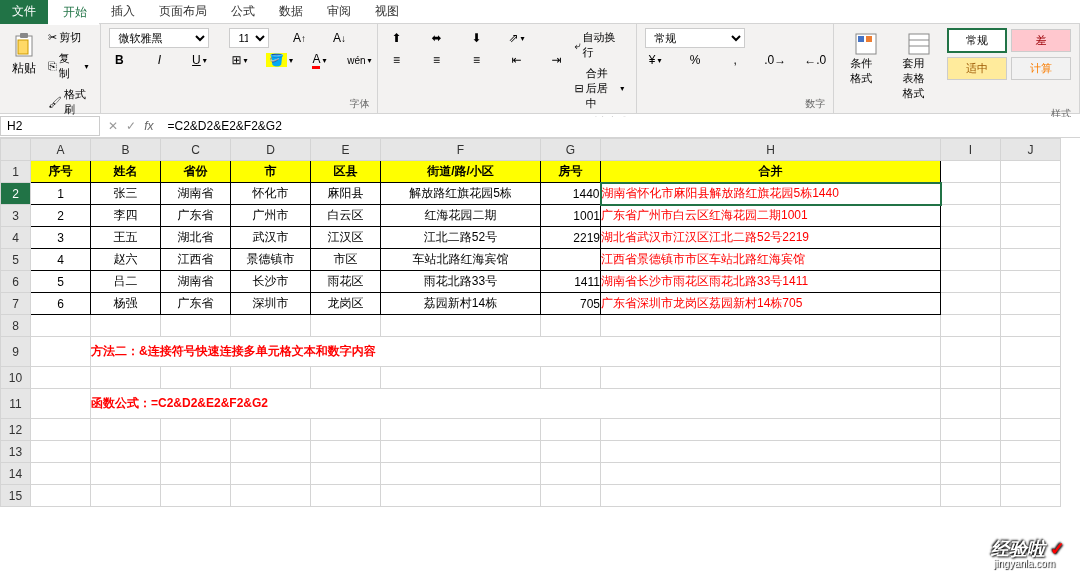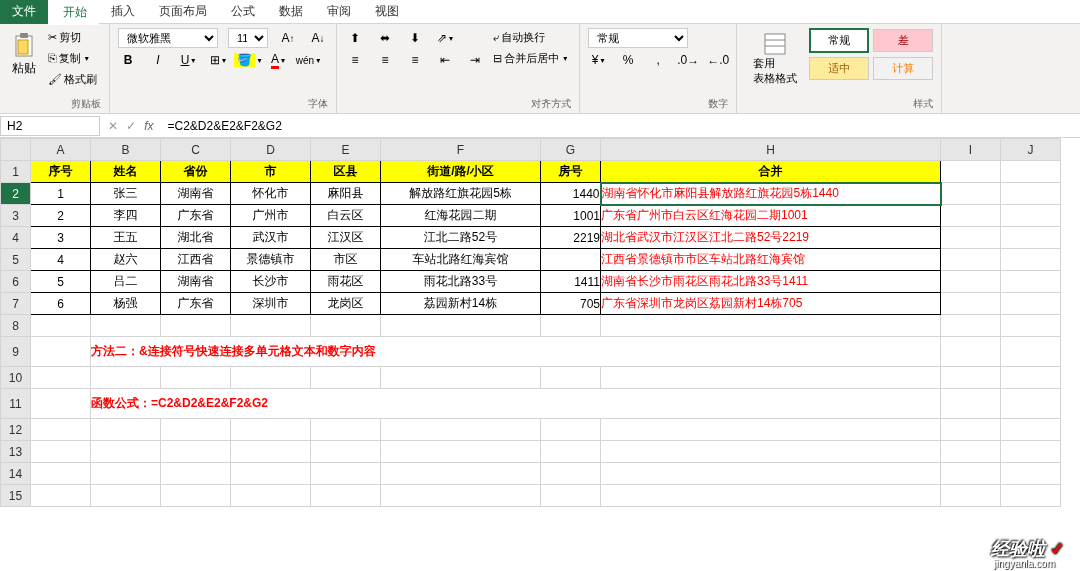--- a/index.html
+++ b/index.html
@@ -14,21 +14,21 @@
     
     .ribbon { display: flex; height: 90px; background: #f3f2f1; border-bottom: 1px solid #d4d4d4; }
     .ribbon-group { border-right: 1px solid #d4d4d4; padding: 4px 8px 2px; display: flex; flex-direction: column; justify-content: space-between; }
     .ribbon-group-content { display: flex; gap: 4px; flex: 1; }
     .ribbon-group-label { text-align: right; font-size: 10px; color: #666; padding-top: 2px; }
     .ribbon-btn { display: flex; align-items: center; gap: 2px; padding: 2px 4px; cursor: pointer; font-size: 11px; }
     .ribbon-col { display: flex; flex-direction: column; gap: 2px; }
     .paste-btn { display: flex; flex-direction: column; align-items: center; padding: 4px; cursor: pointer; }
     .paste-icon { width: 24px; height: 28px; }
     .font-select { background: #fff; border: 1px solid #ccc; padding: 2px 4px; font-size: 11px; }
-    .font-row { display: flex; gap: 10px; align-items: center; }
+    .font-row { display: flex; gap: 20px; align-items: center; }
     .small-btn { width: 20px; height: 20px; display: flex; align-items: center; justify-content: center; cursor: pointer; border: 1px solid transparent; }
     .dropdown-arrow { font-size: 8px; margin-left: 2px; }
     .style-box { border: 1px solid #ccc; padding: 3px 8px; min-width: 60px; font-size: 11px; text-align: center; }
     .style-normal { background: #fff; border: 2px solid #217346; }
     .style-bad { background: #ffc7ce; color: #9c0006; }
     .style-good { background: #ffeb9c; color: #9c5700; }
     .style-calc { background: #f2f2f2; color: #fa7d00; }
     .big-btn { display: flex; flex-direction: column; align-items: center; padding: 4px 8px; cursor: pointer; font-size: 11px; }
     
     
@@ -195,20 +195,28 @@
       </div>
     </div>
     <div class="ribbon-group-label">数字</div>
   </div>
 
   <div class="ribbon-group">
     <div class="ribbon-group-content">
       <div class="big-btn">
         <svg width="24" height="24">
             <rect x="2" y="2" width="20" height="20" fill="#fff" stroke="#888"></rect>
+            <rect x="4" y="4" width="6" height="6" fill="#4472c4"></rect>
+            <rect x="12" y="4" width="6" height="6" fill="#ed7d31"></rect>
+          </svg>
+        <span>条件格式</span>
+      </div>
+      <div class="big-btn">
+        <svg width="24" height="24">
+            <rect x="2" y="2" width="20" height="20" fill="#fff" stroke="#888"></rect>
             <line x1="2" y1="8" x2="22" y2="8" stroke="#888"></line>
             <line x1="2" y1="14" x2="22" y2="14" stroke="#888"></line>
           </svg>
         <span style="white-space:pre-line">套用
 表格格式</span>
       </div>
       <div class="ribbon-col" style="gap:4px">
         <div class="font-row" style="gap:4px">
           <div class="style-box style-normal">常规</div>
           <div class="style-box style-bad">差</div>

